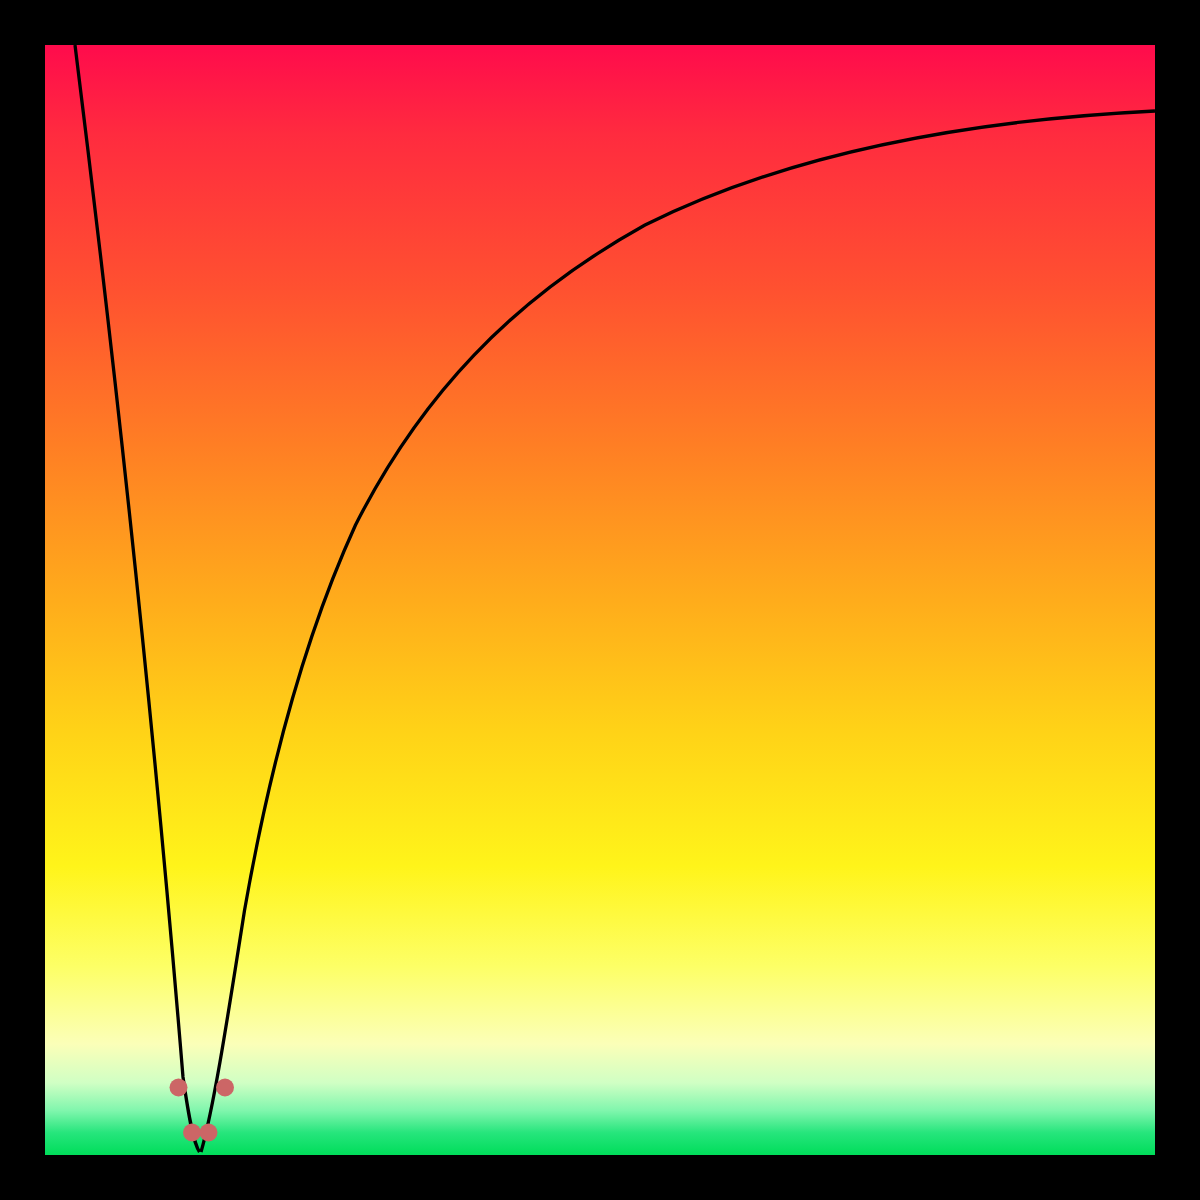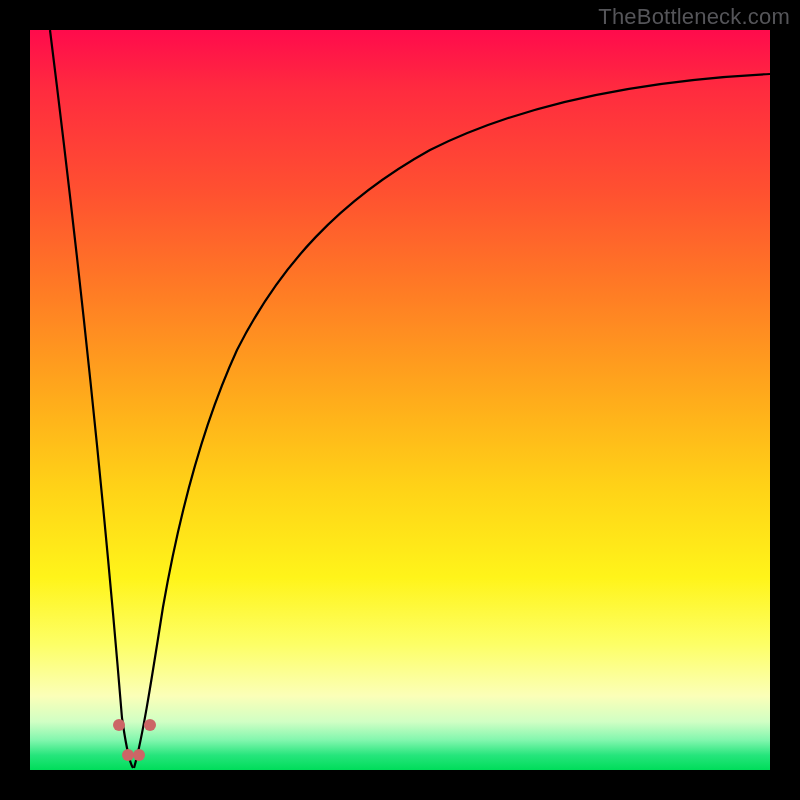--- a/index.html
+++ b/index.html
@@ -82,14 +82,13 @@
                C 500 70, 620 50, 740 44" fill="none" stroke="#000" stroke-width="2.2"></path>
 
       <g fill="#cc6666">
         <circle cx="89" cy="695" r="6"></circle>
         <circle cx="98" cy="725" r="6"></circle>
         <circle cx="109" cy="725" r="6"></circle>
         <circle cx="120" cy="695" r="6"></circle>
       </g>
     </svg>
   </div>
-  <div class="attribution">TheBottleneck.com</div>
 </div>
 
 </body></html>

